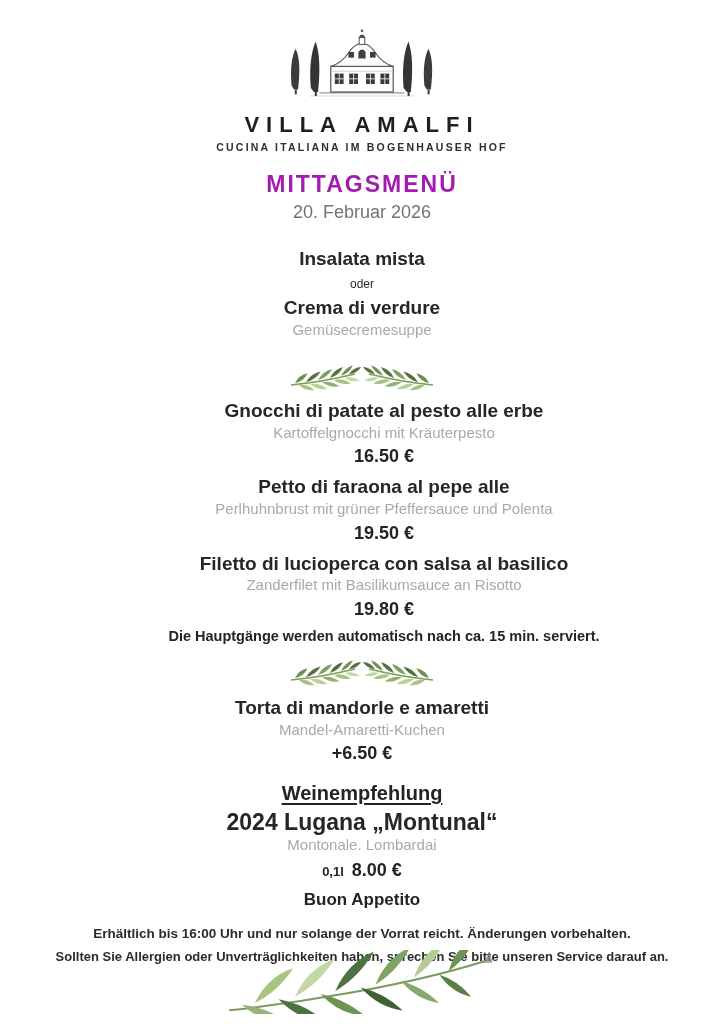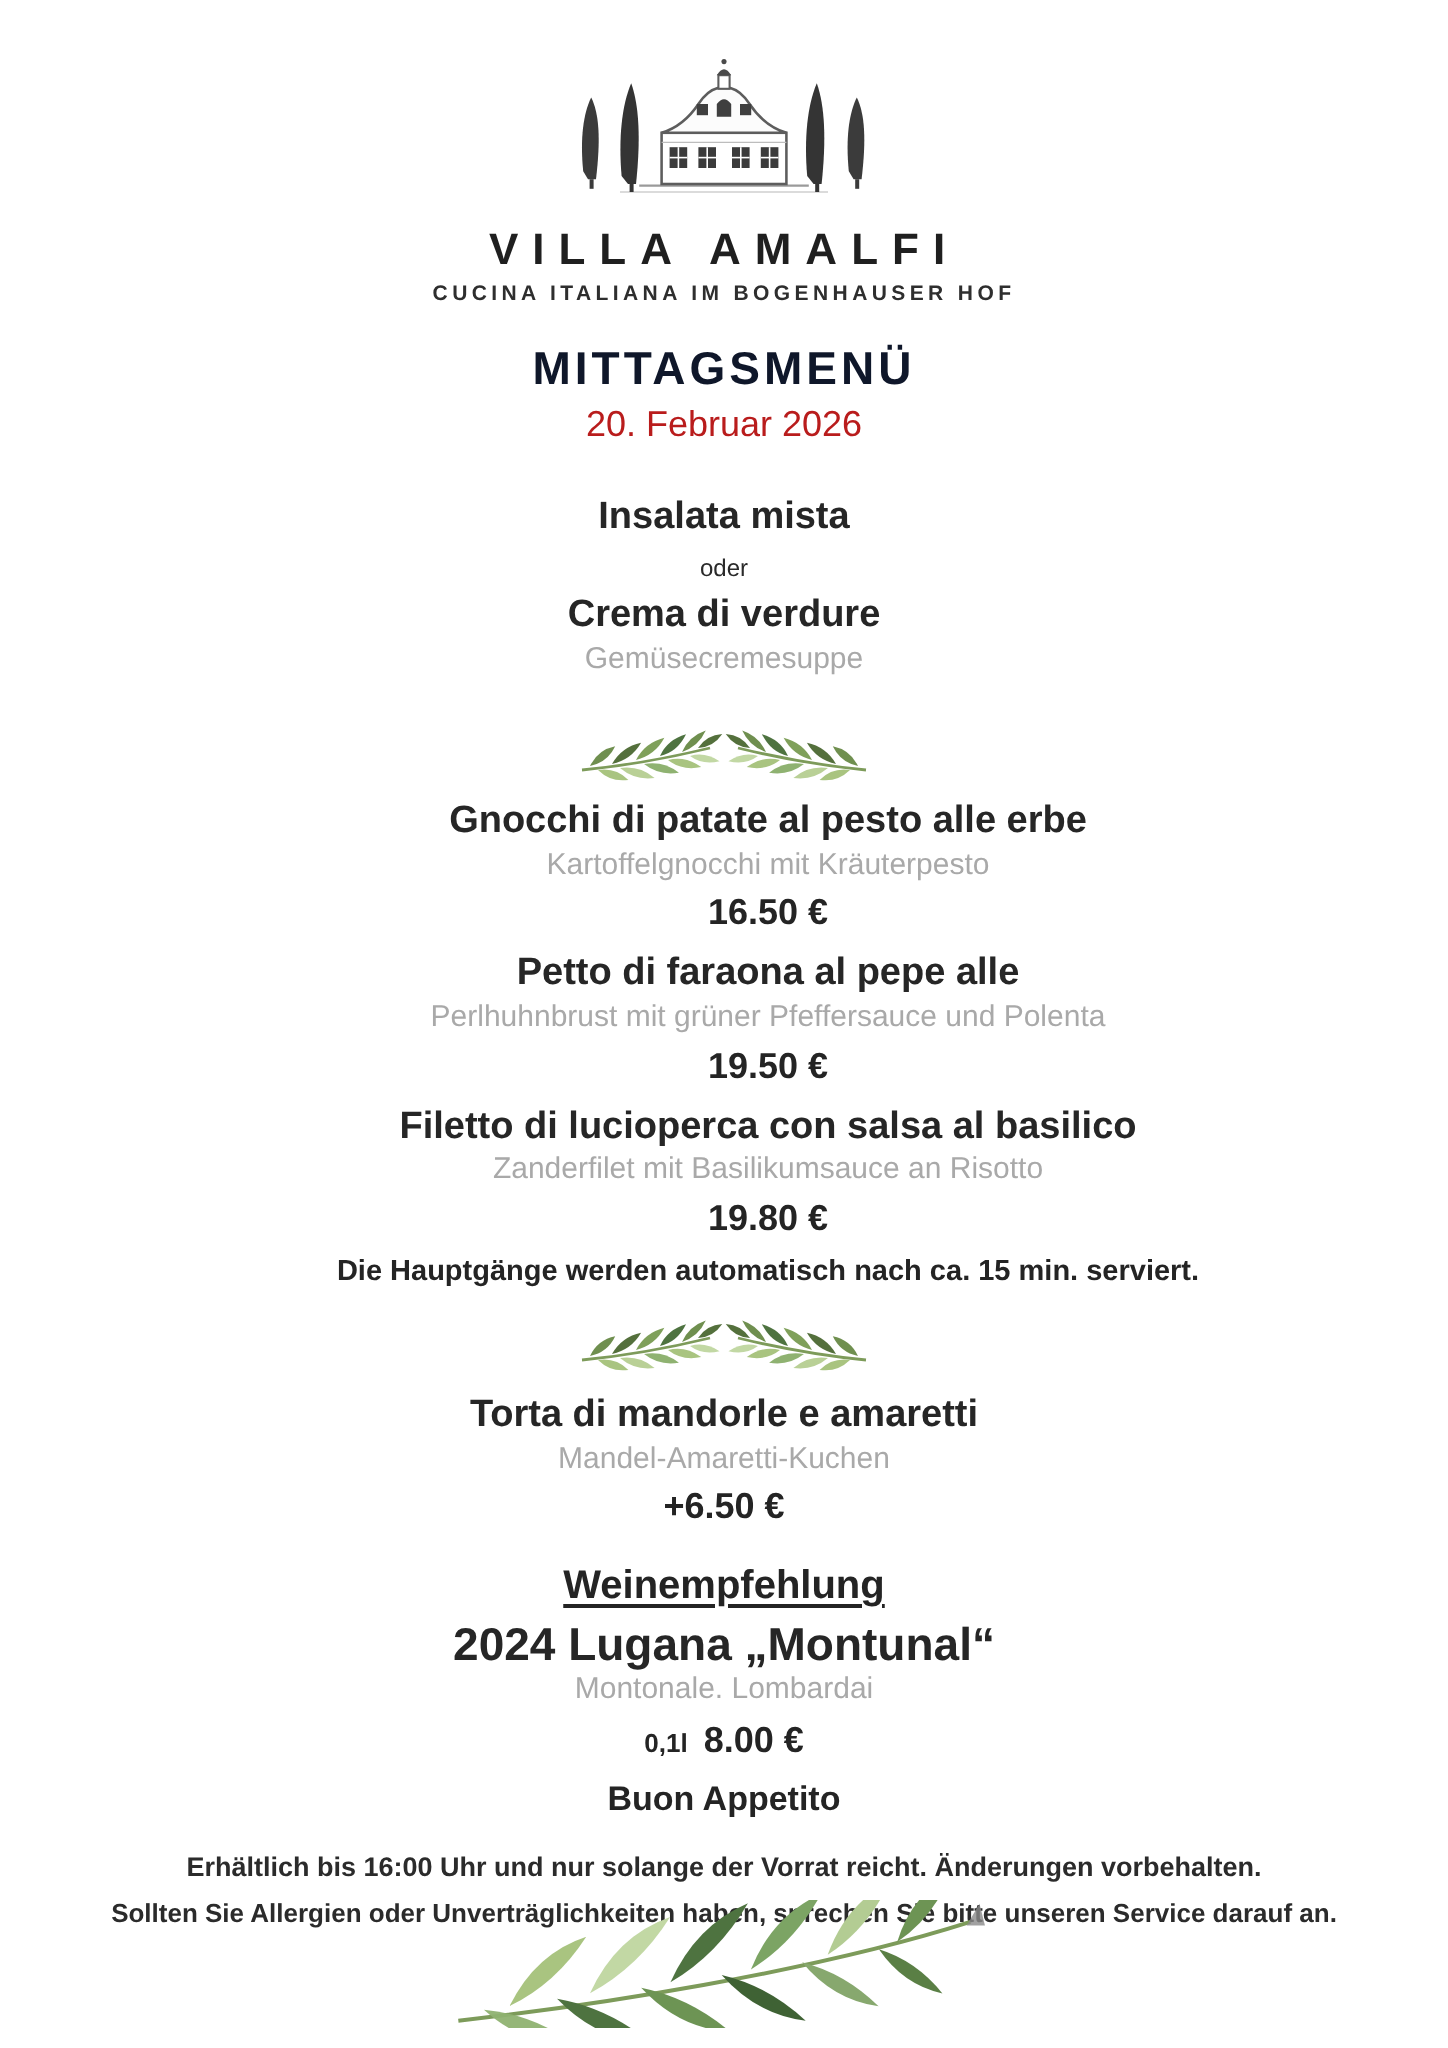--- a/index.html
+++ b/index.html
@@ -16,23 +16,23 @@
   .brand-name {
     margin-top:4px; font-size:22px; font-weight:700;
     letter-spacing:7px; color:#1f1f1f;
   }
   .brand-tagline {
     margin-top:3px; font-size:10.5px; font-weight:600;
     letter-spacing:2.2px; color:#2e2e2e;
   }
   .menu-title {
     margin-top:18px; font-size:23px; font-weight:800;
-    letter-spacing:2px; color:#0f172a;
-  }
-  .menu-date { margin-top:4px; font-size:18px; font-weight:500; color:#b91c1c; }
+    letter-spacing:2px; color:#a21caf;
+  }
+  .menu-date { margin-top:4px; font-size:18px; font-weight:500; color:#737373; }
 
   .starters { margin-top:24px; }
   .dish-name { font-size:19px; font-weight:600; color:#262626; line-height:1.25; }
   .dish-desc { font-size:15px; font-weight:500; color:#a9a9a9; line-height:1.3; }
   .dish-price { margin-top:4px; font-size:18px; font-weight:600; color:#242424; }
   .dish { margin-bottom:6px; }
   .choice-sep { margin:5px 0; font-size:12px; font-weight:400; color:#2a2a2a; }
 
   .divider-svg { display:block; margin:22px auto 8px auto; }
   .divider-svg.second { margin:12px auto 10px auto; }

